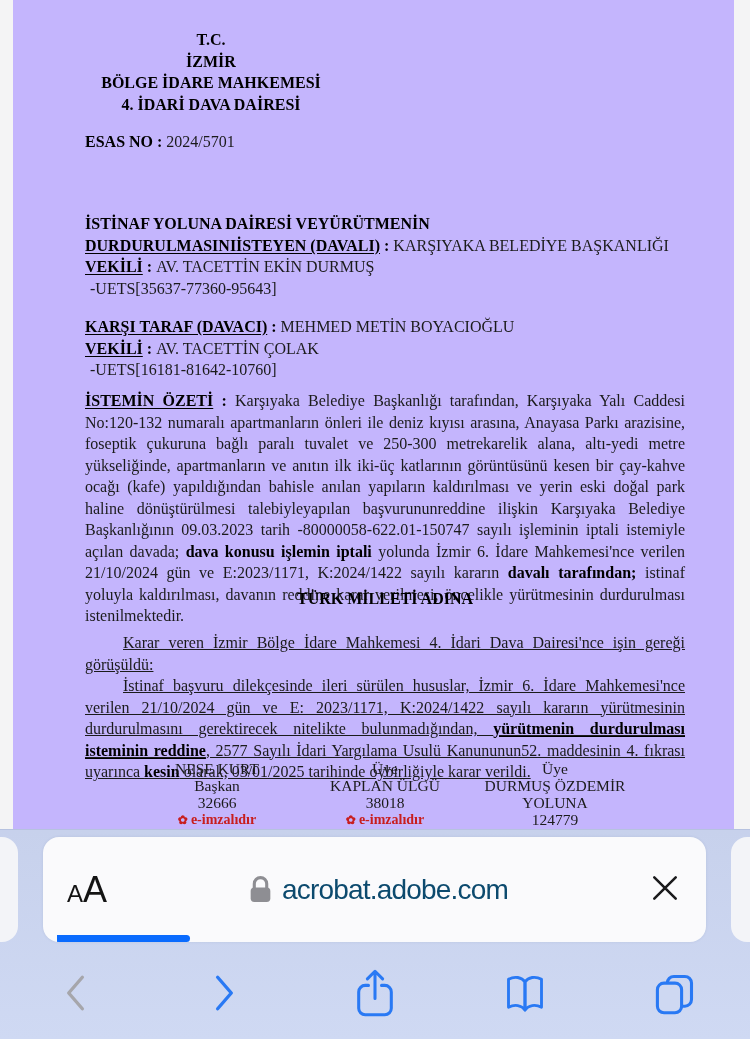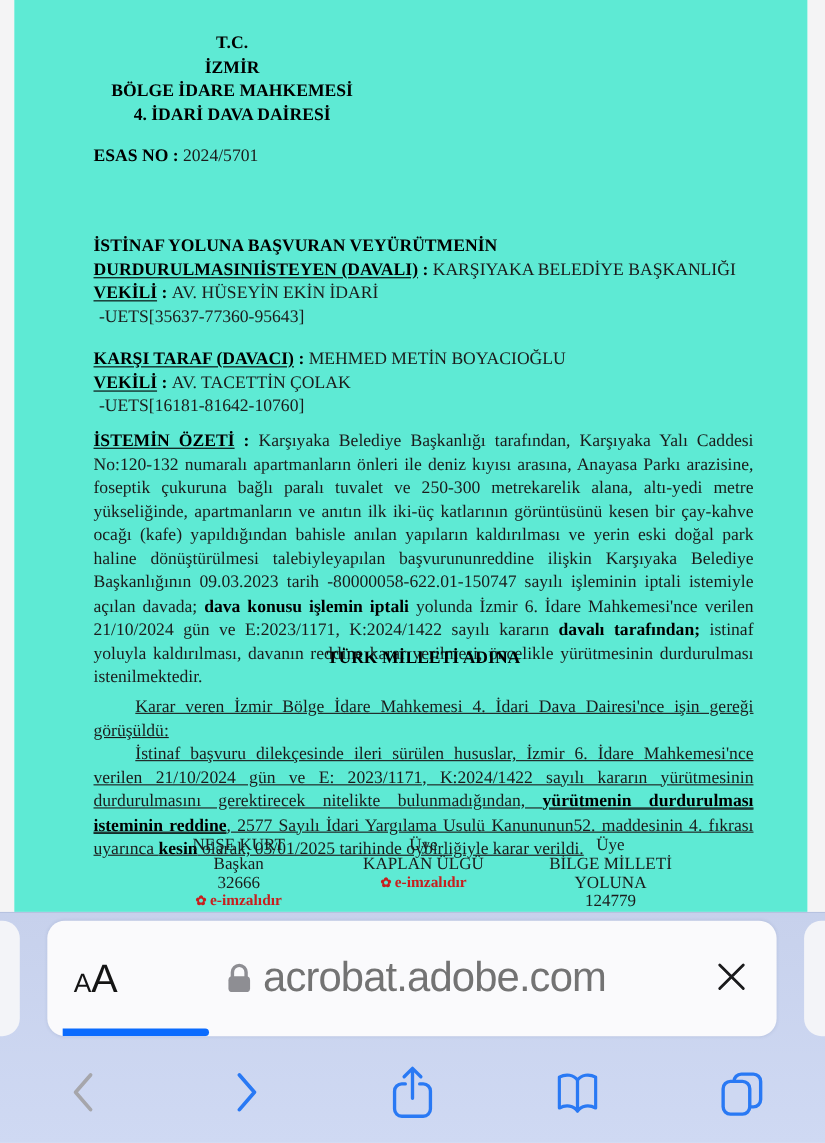--- a/index.html
+++ b/index.html
@@ -3,21 +3,21 @@
 <meta charset="utf-8">
 <style>
   html,body{margin:0;padding:0;}
   body{width:750px;height:1039px;position:relative;overflow:hidden;background:#ffffff;
        font-family:"Liberation Serif", serif;}
 
   
   .gutter{position:absolute;top:0;height:829px;background:#f4f4f5;}
   .gutter.left{left:0;width:13px;}
   .gutter.right{right:0;width:16px;}
-  .doc{position:absolute;left:13px;top:0;width:721px;height:829px;background:#5eead4;
+  .doc{position:absolute;left:13px;top:0;width:721px;height:829px;background:#c4b5fd;
        color:#1b1b1b;font-size:16px;overflow:hidden;}
   .block{position:absolute;left:72px;width:600px;line-height:21.5px;}
   .bold{font-weight:bold;color:#000;}
   .ul{text-decoration:underline;text-underline-offset:2px;}
   .center{text-align:center;}
   .just{text-align:justify;}
   .doc-header{position:absolute;left:72px;top:29px;width:252px;text-align:center;
               font-weight:bold;color:#000;line-height:21.5px;}
   .esas{position:absolute;left:72px;top:133px;}
   .uets{padding-left:5px;}
@@ -34,21 +34,21 @@
   .tab-stub.left{left:-30px;}
   .tab-stub.right{left:731px;}
   .url-card{position:absolute;left:43px;top:7px;width:663px;height:105px;background:#fafafc;
             border-radius:16px;overflow:hidden;box-shadow:0 0 3px rgba(40,60,110,0.10);
             display:flex;align-items:center;}
   .reader-btn{border:none;background:none;padding:0 0 0 24px;color:#141414;cursor:pointer;
               font-family:"Liberation Sans", sans-serif;display:flex;align-items:baseline;}
   .reader-btn .sm{font-size:24px;}
   .reader-btn .lg{font-size:36px;}
   .url-center{flex:1;display:flex;align-items:center;justify-content:center;gap:10px;min-width:0;}
-  .url-text{font-size:38px;color:#737373;letter-spacing:-0.8px;white-space:nowrap;}
+  .url-text{font-size:28px;color:#0c4a6e;letter-spacing:-0.8px;white-space:nowrap;}
   .close-btn{border:none;background:none;padding:0 26px 0 0;cursor:pointer;}
   .progress{position:absolute;left:14px;bottom:0;height:7px;background:#0a6bfe;
             border-radius:0 4px 4px 0;}
   .toolbar{position:absolute;left:0;top:130px;width:750px;height:66px;display:flex;}
   .tb-btn{flex:1;display:flex;align-items:center;justify-content:center;border:none;
           background:none;padding:0;cursor:pointer;}
 </style>
 </head>
 <body>
 
@@ -62,26 +62,26 @@
     <div>İZMİR</div>
     <div>BÖLGE İDARE MAHKEMESİ</div>
     <div>4. İDARİ DAVA DAİRESİ</div>
   </div>
 
   <div class="esas">
     <span class="bold">ESAS NO</span><span class="bold"> : </span><span>2024/5701</span>
   </div>
 
   <div class="block" style="top:213px">
-    <div class="bold">İSTİNAF YOLUNA BAŞVURAN  VEYÜRÜTMENİN</div>
+    <div class="bold">İSTİNAF YOLUNA DAİRESİ  VEYÜRÜTMENİN</div>
     <div>
       <span class="bold ul">DURDURULMASINIİSTEYEN (DAVALI)</span><span class="bold"> : </span><span>KARŞIYAKA BELEDİYE BAŞKANLIĞI</span>
     </div>
     <div>
-      <span class="bold ul">VEKİLİ</span><span class="bold"> : </span><span>AV. HÜSEYİN EKİN İDARİ</span>
+      <span class="bold ul">VEKİLİ</span><span class="bold"> : </span><span>AV. TACETTİN EKİN DURMUŞ</span>
     </div>
     <div class="uets">-UETS[35637-77360-95643]</div>
   </div>
 
   <div class="block" style="top:316px">
     <div>
       <span class="bold ul">KARŞI TARAF (DAVACI)</span><span class="bold"> : </span><span>MEHMED METİN BOYACIOĞLU</span>
     </div>
     <div>
       <span class="bold ul">VEKİLİ</span><span class="bold"> : </span><span>AV. TACETTİN ÇOLAK</span>
@@ -105,25 +105,26 @@
   <div style="position:absolute;top:760px;left:0;width:721px;height:80px;">
     <div class="sig-col" style="left:94px">
       <div>NEŞE KURT</div>
       <div>Başkan</div>
       <div>32666</div>
       <div class="esign"><span class="rosette">✿</span><span>e-imzalıdır</span></div>
     </div>
     <div class="sig-col" style="left:262px">
       <div>Üye</div>
       <div>KAPLAN ÜLGÜ</div>
+      <div>38018</div>
       <div class="esign"><span class="rosette">✿</span><span>e-imzalıdır</span></div>
     </div>
     <div class="sig-col" style="left:432px">
       <div>Üye</div>
-      <div>BİLGE MİLLETİ</div>
+      <div>DURMUŞ ÖZDEMİR</div>
       <div>YOLUNA</div>
       <div>124779</div>
     </div>
   </div>
 </div>
 
 <div class="browser-panel">
   <div class="tab-stub left"></div>
   <div class="tab-stub right"></div>
 

